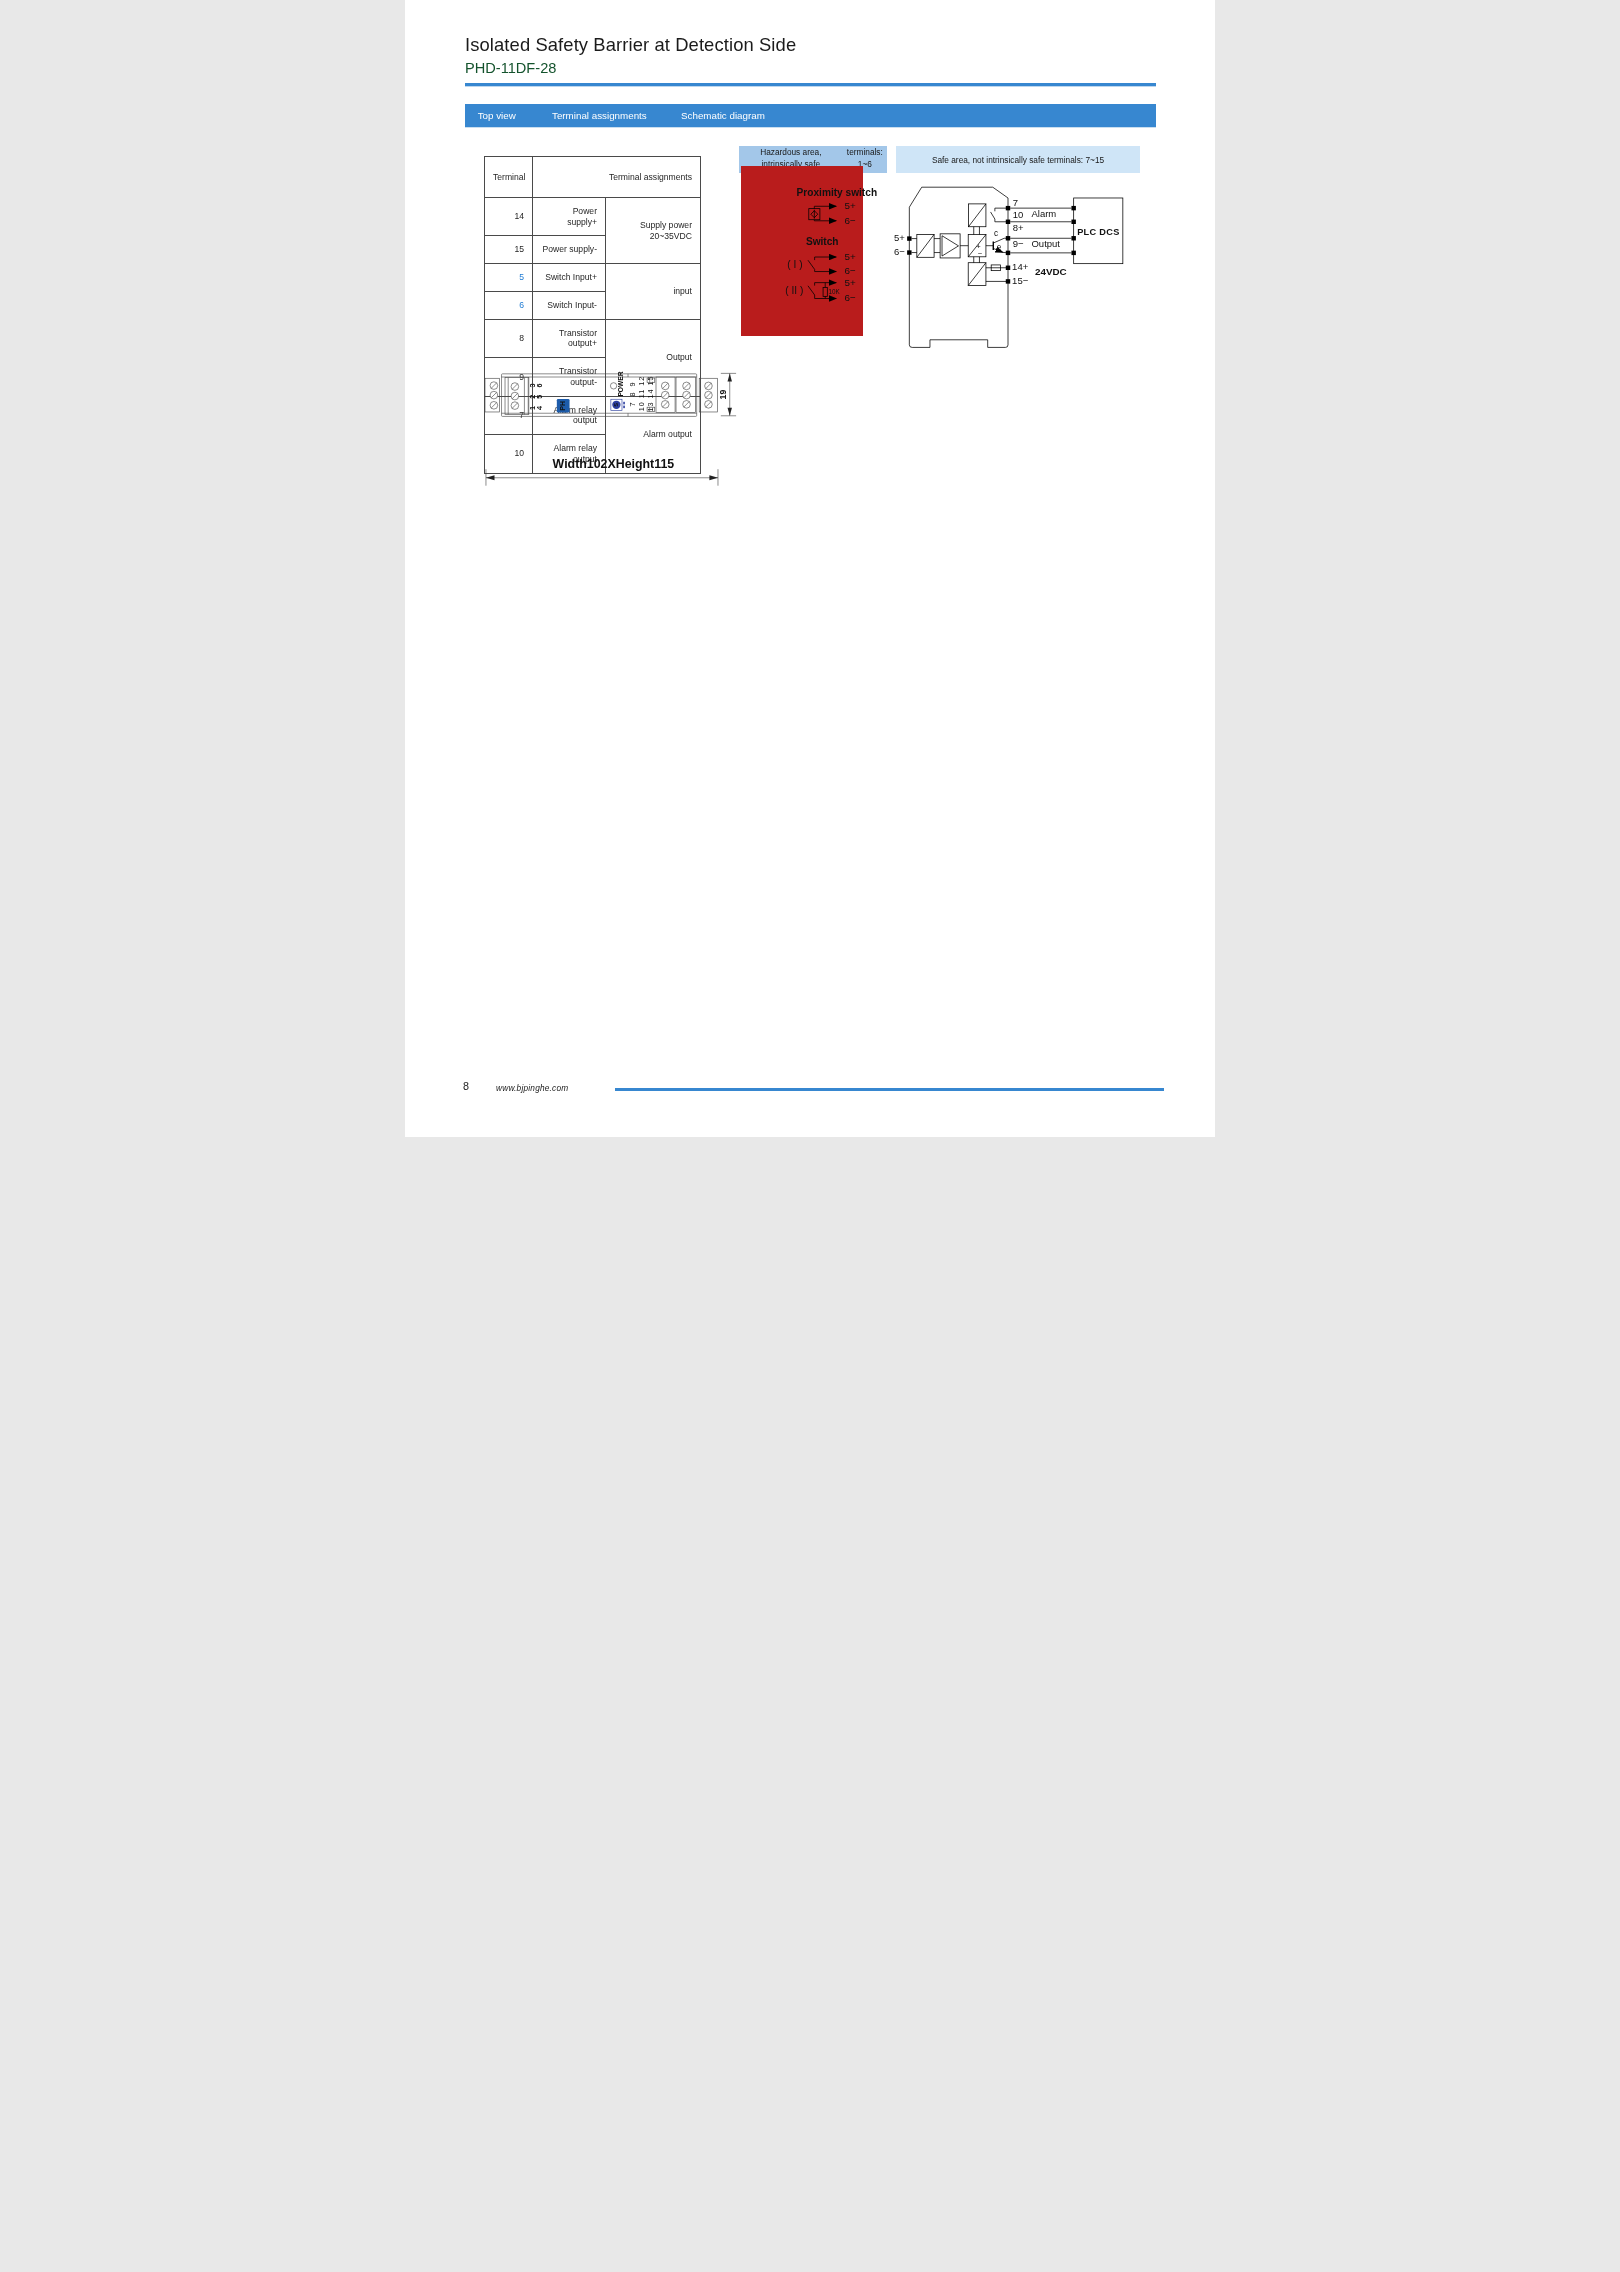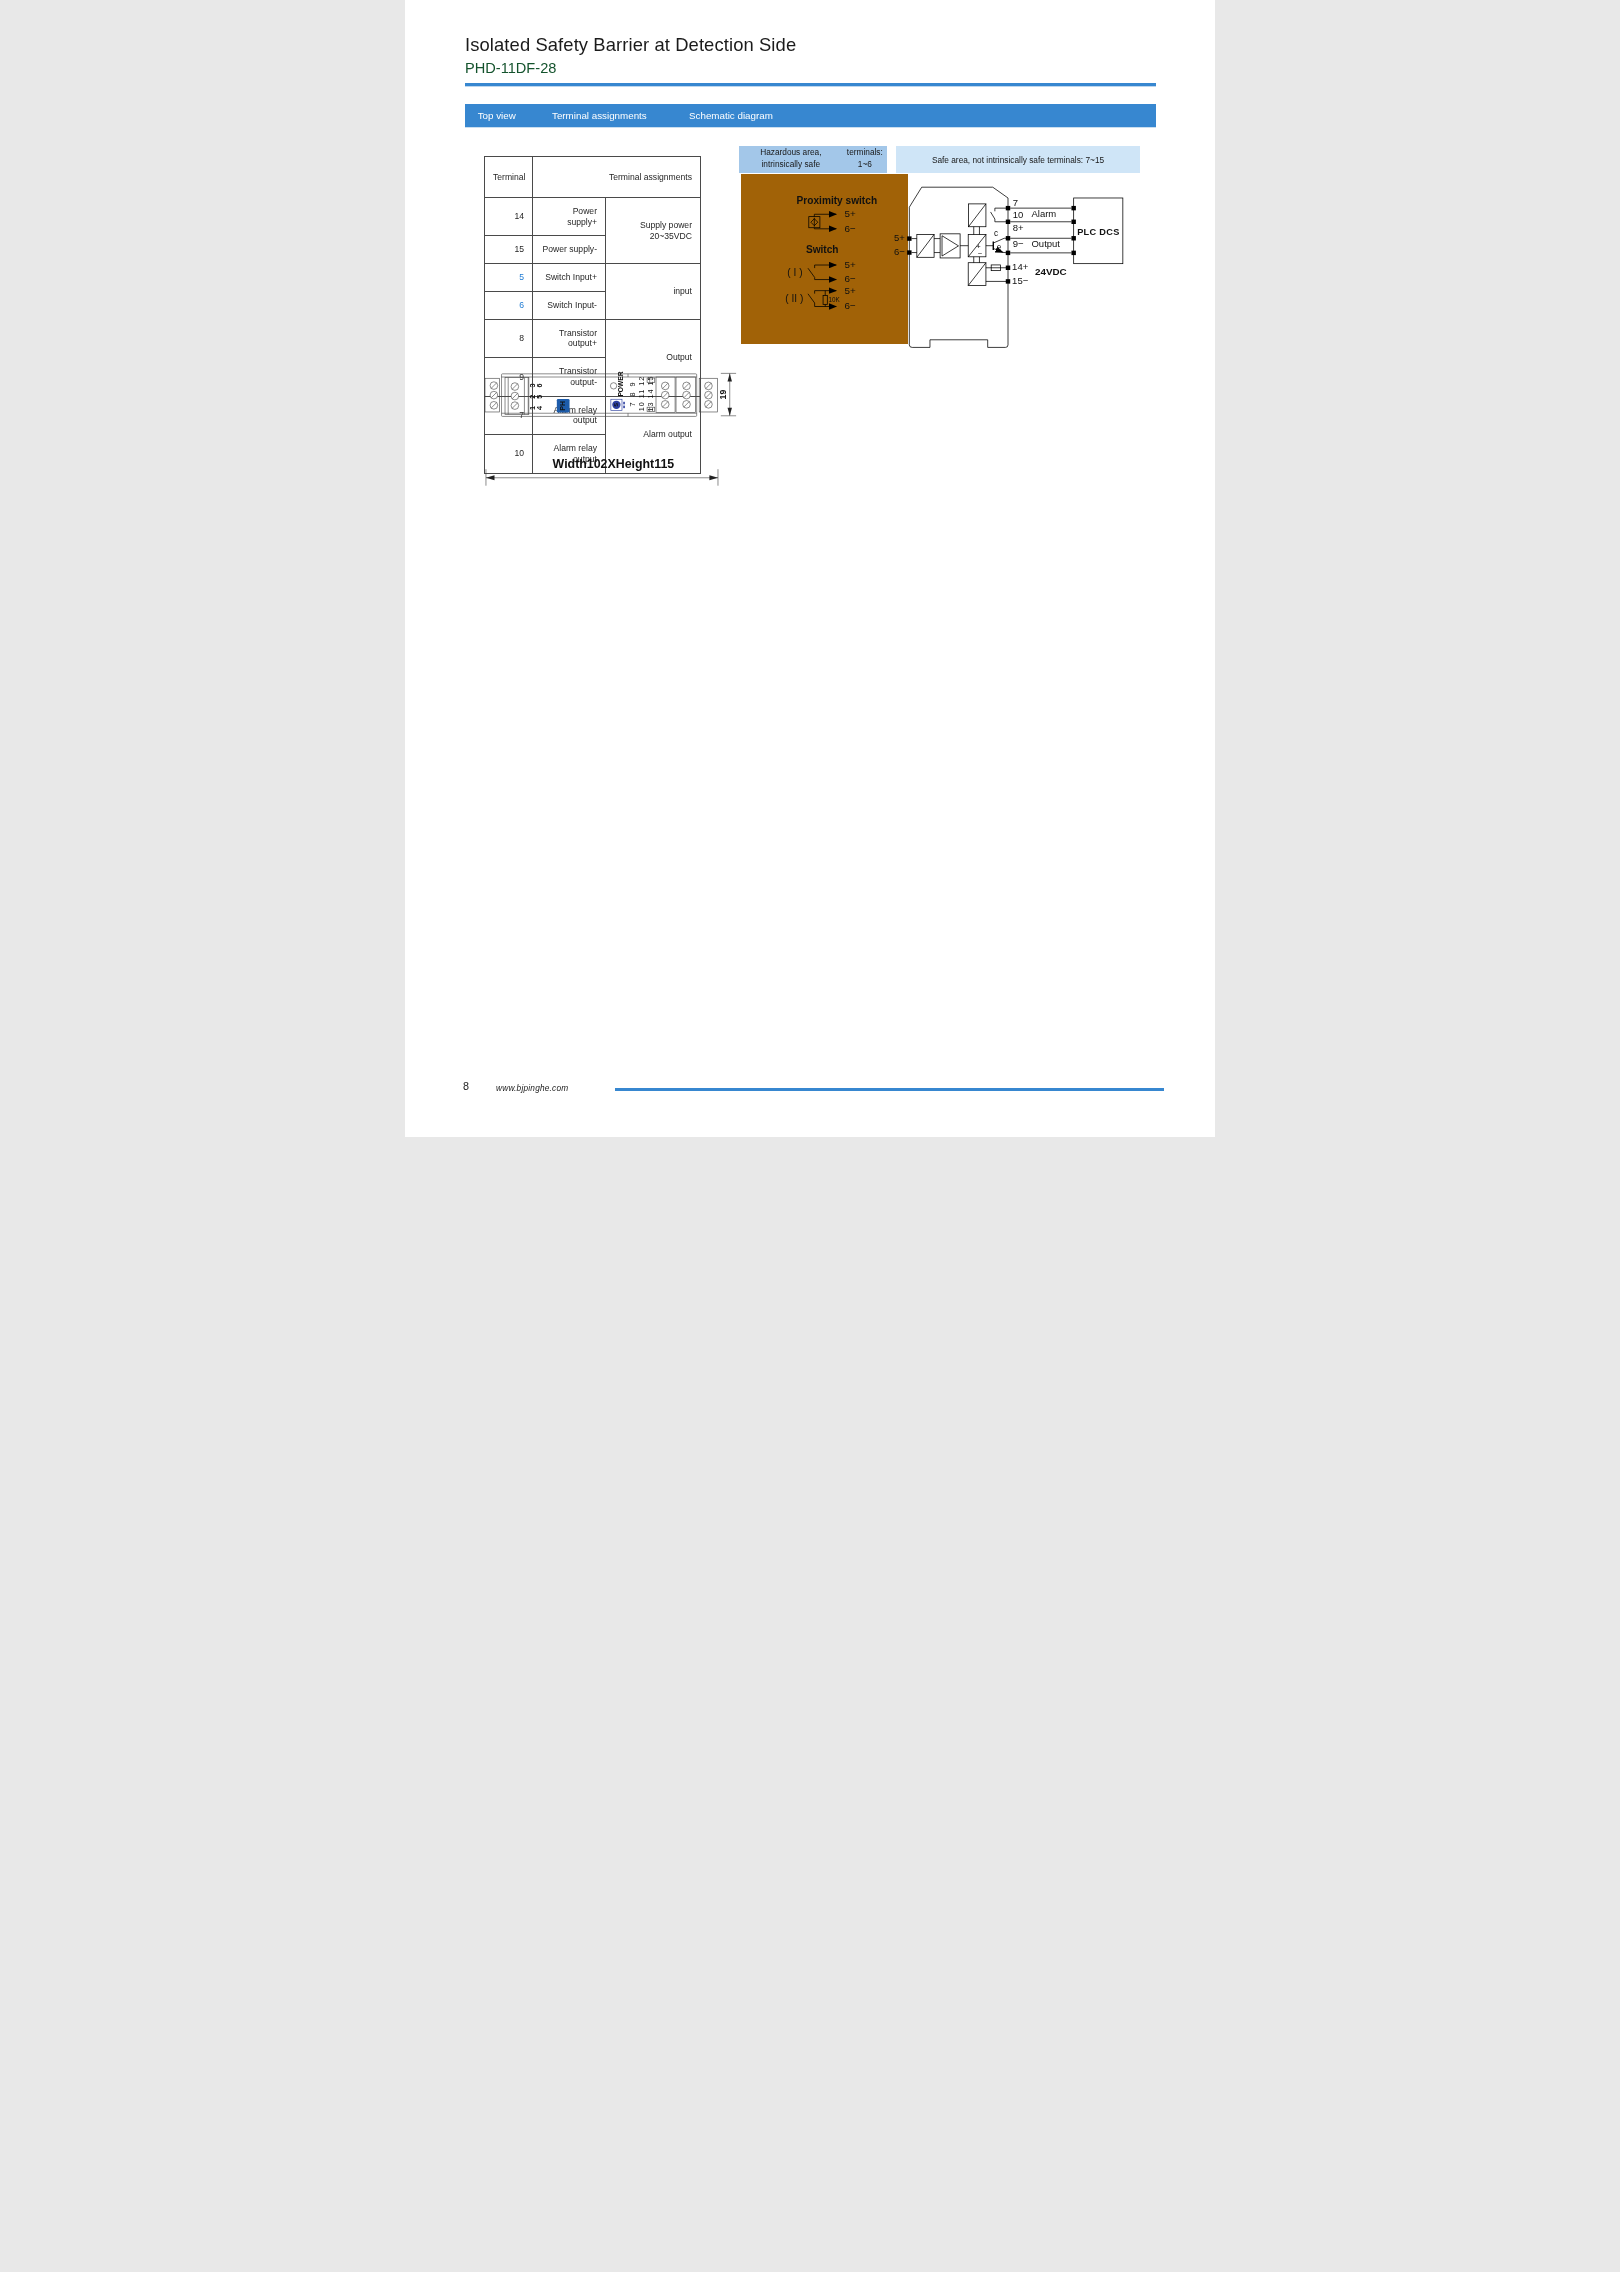--- a/index.html
+++ b/index.html
@@ -4,32 +4,32 @@
 <style>
   html,body{margin:0;padding:0;background:#e8e8e8;}
   .page{position:relative;width:810px;height:1137px;background:#ffffff;margin:0 auto;
         font-family:"Liberation Sans",sans-serif;overflow:hidden;}
   .abs{position:absolute;}
   .title{left:60px;top:34px;font-size:18.4px;color:#1b1b1b;letter-spacing:0.1px;white-space:nowrap;}
   .model{left:60px;top:60px;font-size:14.6px;color:#14532d;}
   .rule{left:60px;top:83px;width:691px;height:2.5px;background:#3787d0;border-bottom:1.3px solid #bcd6ee;}
   .nav{left:60px;top:104px;width:691px;height:23px;background:#3787d0;border-bottom:1.3px solid #c9def0;}
   .nav span{position:absolute;top:0;height:36px;line-height:23px;color:#ffffff;font-size:9.8px;white-space:nowrap;}
-  .nav .n1{left:12.7px;} .nav .n2{left:87px;} .nav .n3{left:216px;margin-left:8px;}
+  .nav .n1{left:12.7px;} .nav .n2{left:87px;} .nav .n3{left:216px;}
   .ttable{position:absolute;left:79px;top:156px;width:215px;height:185px;border-collapse:collapse;
           table-layout:fixed;font-size:8.6px;color:#262626;}
   .ttable th,.ttable td{border:0.6px solid #4a4a4a;text-align:right;vertical-align:middle;padding:8px;
           font-weight:normal;line-height:1.25;}
   .ttable th{height:24px;}
   .blue{color:#1f7bd3;}
   .hz-head{left:334px;top:146px;width:148px;height:27px;background:#a3c7e9;display:flex;flex-direction:row;
            justify-content:center;text-align:center;font-size:8.3px;color:#181818;line-height:1.5;}
   .safe-head{left:491px;top:146px;width:244px;height:27px;background:#cfe5f7;display:flex;align-items:center;
            justify-content:center;font-size:8.3px;color:#181818;}
-  .hz-panel{left:336px;top:174px;width:167px;height:170px;background:#a16207;}
+  .hz-panel{left:336px;top:166px;width:122px;height:170px;background:#b91c1c;}
   svg{display:block;font-family:"Liberation Sans",sans-serif;}
   svg text{fill:#111;stroke:none;}
   .ln{stroke:#000;stroke-width:1.2;fill:none;}
   .lng{stroke:#4a4a4a;stroke-width:1;fill:none;}
   .dot{fill:#000;stroke:none;}
   .pageno{left:58px;top:1080px;font-size:10.8px;color:#222;}
   .site{left:79px;top:1083px;font-size:8.3px;font-style:italic;color:#222;letter-spacing:0.2px;padding-left:12px;}
   .fbar{left:210px;top:1088px;width:549px;height:2.5px;background:#3787d0;}
 </style>
 </head>

